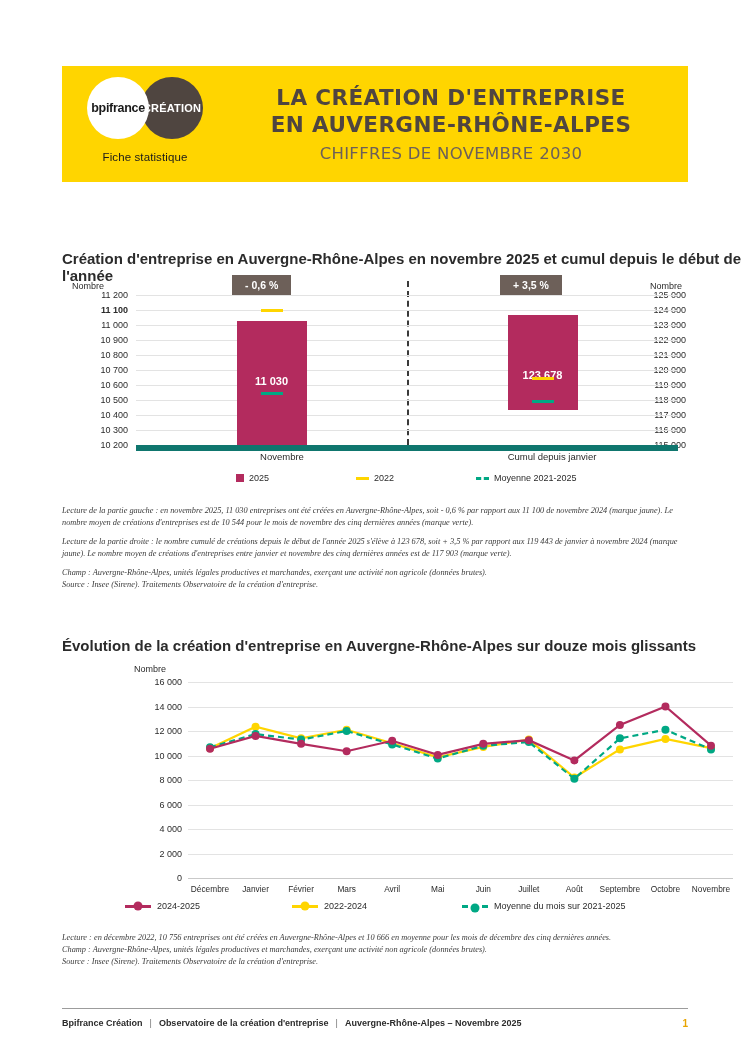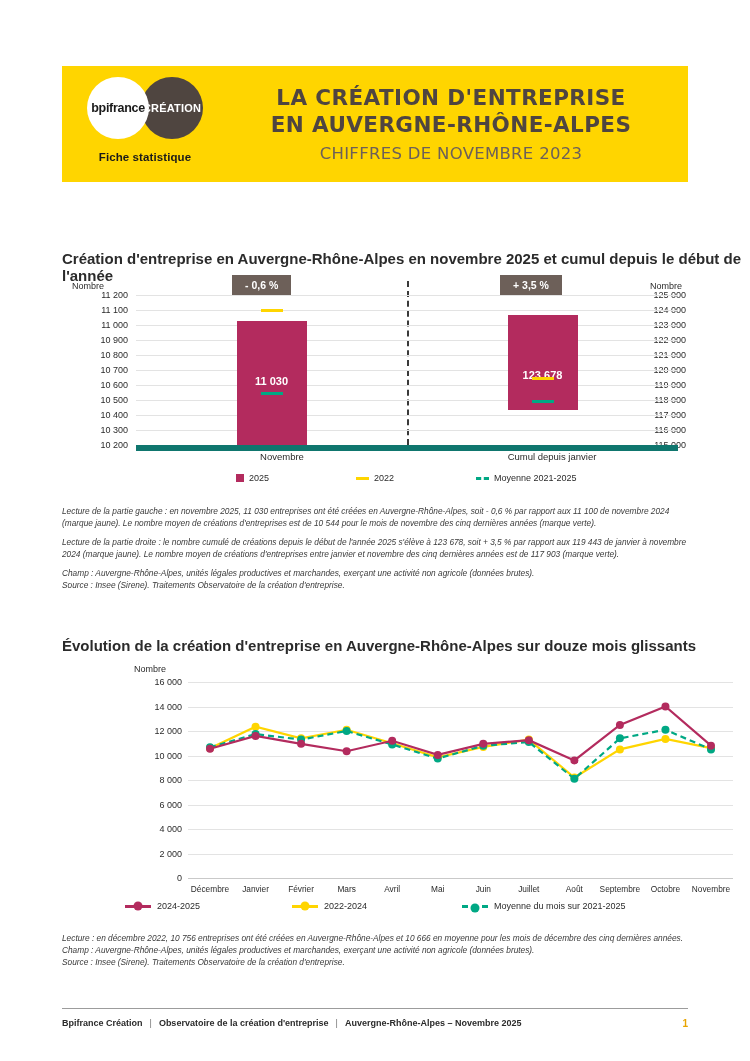--- a/index.html
+++ b/index.html
@@ -75,21 +75,21 @@
     font-weight: bold;
     color: #ffffff;
     letter-spacing: 0.2px;
     margin-left: -8px;
     position: relative;
     z-index: 1;
   }
   .fiche-stat {
     margin-top: 12px;
     font-size: 11.5px;
-    font-weight: bold;
+    font-weight: normal;
     color: #1a1a1a;
     letter-spacing: 0.1px;
   }
   .banner-right {
     flex: 1;
     display: flex;
     flex-direction: column;
     align-items: center;
     justify-content: center;
     padding-right: 14px;
@@ -245,21 +245,21 @@
     position: absolute;
     left: 62px;
     width: 626px;
     font-size: 8.3px;
     font-style: italic;
     color: #3a3a3a;
     line-height: 1.45;
   }
   #notes-1 { top: 505px; }
   #notes-2 { top: 932px; }
-  .notes p { margin: 0 0 7px 0; }
+  .notes p { margin: 0 0 7px 0; font-family: Liberation Serif, serif; }
   .notes p.tight { margin-bottom: 0; }
 
   
   .chart2 {
     position: absolute;
     left: 62px;
     top: 660px;
     width: 626px;
     height: 260px;
   }
@@ -354,33 +354,33 @@
     <div class="banner-left">
       <div class="logos">
         <div class="logo-circle-white">bpifrance</div>
         <div class="logo-circle-dark">CRÉATION</div>
       </div>
       <div class="fiche-stat">Fiche statistique</div>
     </div>
     <div class="banner-right">
       <div class="banner-title">LA CRÉATION D'ENTREPRISE</div>
       <div class="banner-title">EN AUVERGNE-RHÔNE-ALPES</div>
-      <div class="banner-sub">CHIFFRES DE NOVEMBRE 2023</div>
+      <div class="banner-sub">CHIFFRES DE NOVEMBRE 2030</div>
     </div>
   </div>
 
   <div class="section-title" id="title-1">Création d'entreprise en Auvergne-Rhône-Alpes en novembre 2025 et cumul depuis le début de l'année</div>
 
   <div class="chart1">
     <div class="axis-label" id="c1-nombre-left">Nombre</div>
     <div class="axis-label" id="c1-nombre-right">Nombre</div>
 
     <div class="c1-ticks-left" id="c1-ticks-left">
         <div class="tickrow" style="top: 0px;">11 200</div>
-        <div class="tickrow" style="top: 15px;">11 100</div>
+        <div class="tickrow" style="top: 15px; font-weight: bold;">11 100</div>
         <div class="tickrow" style="top: 30px;">11 000</div>
         <div class="tickrow" style="top: 45px;">10 900</div>
         <div class="tickrow" style="top: 60px;">10 800</div>
         <div class="tickrow" style="top: 75px;">10 700</div>
         <div class="tickrow" style="top: 90px;">10 600</div>
         <div class="tickrow" style="top: 105px;">10 500</div>
         <div class="tickrow" style="top: 120px;">10 400</div>
         <div class="tickrow" style="top: 135px;">10 300</div>
         <div class="tickrow" style="top: 150px; text-align: center;">10 200</div>
       </div>

